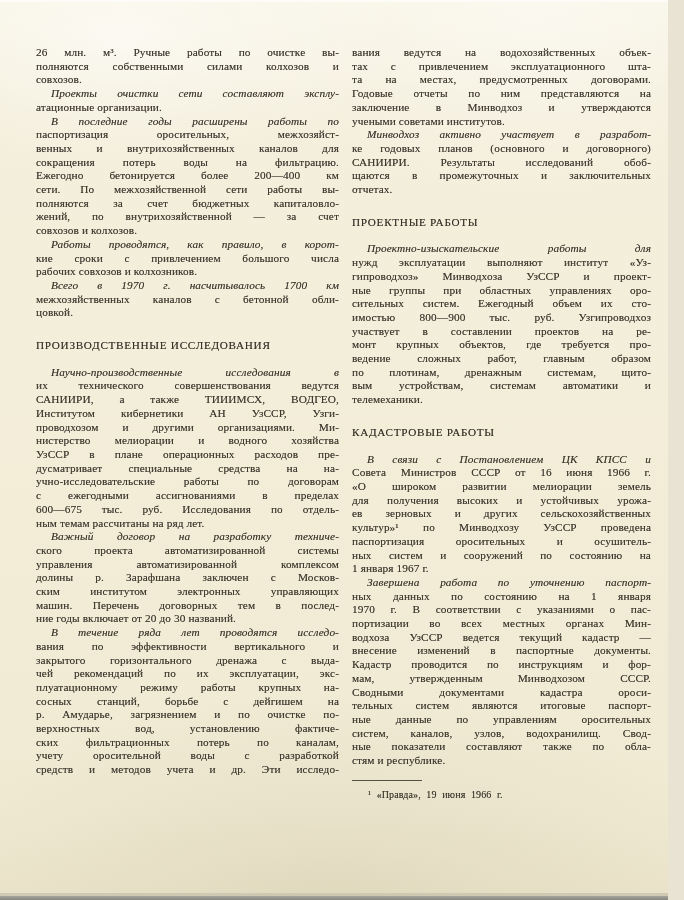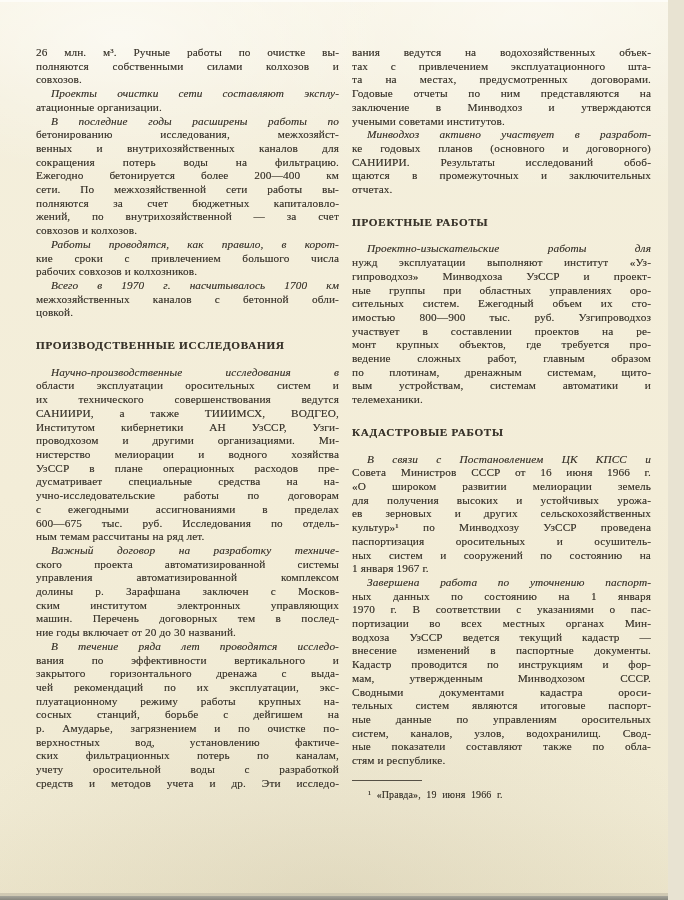--- a/index.html
+++ b/index.html
@@ -52,21 +52,21 @@
   .col-right { left: 352px; width: 299px; }
   .para { margin: 0; }
   .line {
     text-align: justify;
     text-align-last: justify;
     white-space: nowrap;
   }
   .line.short { text-align-last: left; white-space: normal; }
   .line.indent { text-indent: 15px; font-style: italic; }
   .heading {
-    font-weight: bold;
+    font-weight: normal;
     font-size: 11.2px;
     letter-spacing: 0.7px;
     color: #38332a;
     margin: 19px 0 13px 0;
     text-shadow: 0 0 0.4px rgba(56,51,42,0.6);
   }
   .footnote { margin-top: 12px; }
   .fn-rule {
     width: 70px;
     height: 0;
@@ -90,21 +90,21 @@
         <div class="line">26 млн. м³. Ручные работы по очистке вы-</div>
         <div class="line">полняются собственными силами колхозов и</div>
         <div class="line short">совхозов.</div>
       </div>
       <div class="para">
         <div class="line indent">Проекты очистки сети составляют эксплу-</div>
         <div class="line short">атационные организации.</div>
       </div>
       <div class="para">
         <div class="line indent">В последние годы расширены работы по</div>
-        <div class="line">бетонированию исследования, межхозяйст-</div>
+        <div class="line">паспортизация оросительных, межхозяйст-</div>
         <div class="line">венных и внутрихозяйственных каналов для</div>
         <div class="line">сокращения потерь воды на фильтрацию.</div>
         <div class="line">Ежегодно бетонируется более 200—400 км</div>
         <div class="line">сети. По межхозяйственной сети работы вы-</div>
         <div class="line">полняются за счет бюджетных капиталовло-</div>
         <div class="line">жений, по внутрихозяйственной — за счет</div>
         <div class="line short">совхозов и колхозов.</div>
       </div>
       <div class="para">
         <div class="line indent">Работы проводятся, как правило, в корот-</div>
@@ -112,21 +112,20 @@
         <div class="line short">рабочих совхозов и колхозников.</div>
       </div>
       <div class="para">
         <div class="line indent">Всего в 1970 г. насчитывалось 1700 км</div>
         <div class="line">межхозяйственных каналов с бетонной обли-</div>
         <div class="line short">цовкой.</div>
       </div>
       <div class="heading">ПРОИЗВОДСТВЕННЫЕ ИССЛЕДОВАНИЯ</div>
       <div class="para">
         <div class="line indent">Научно-производственные исследования в</div>
-        <div class="line">области эксплуатации оросительных систем и</div>
         <div class="line">их технического совершенствования ведутся</div>
         <div class="line">САНИИРИ, а также ТИИИМСХ, ВОДГЕО,</div>
         <div class="line">Институтом кибернетики АН УзССР, Узги-</div>
         <div class="line">проводхозом и другими организациями. Ми-</div>
         <div class="line">нистерство мелиорации и водного хозяйства</div>
         <div class="line">УзССР в плане операционных расходов пре-</div>
         <div class="line">дусматривает специальные средства на на-</div>
         <div class="line">учно-исследовательские работы по договорам</div>
         <div class="line">с ежегодными ассигнованиями в пределах</div>
         <div class="line">600—675 тыс. руб. Исследования по отдель-</div>

